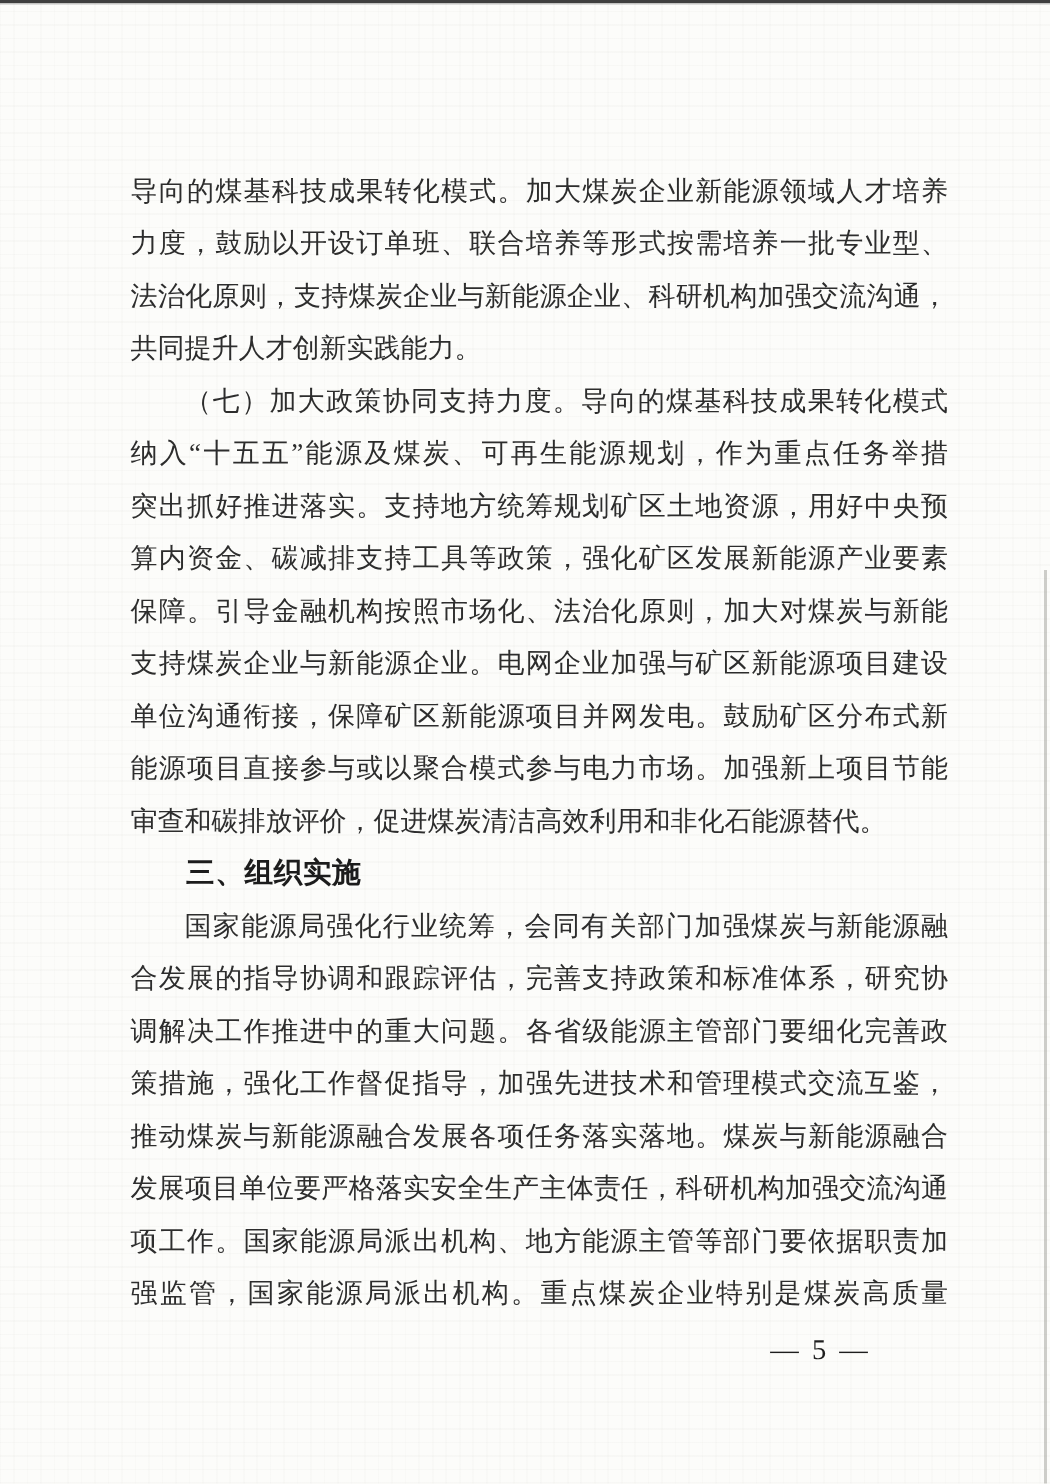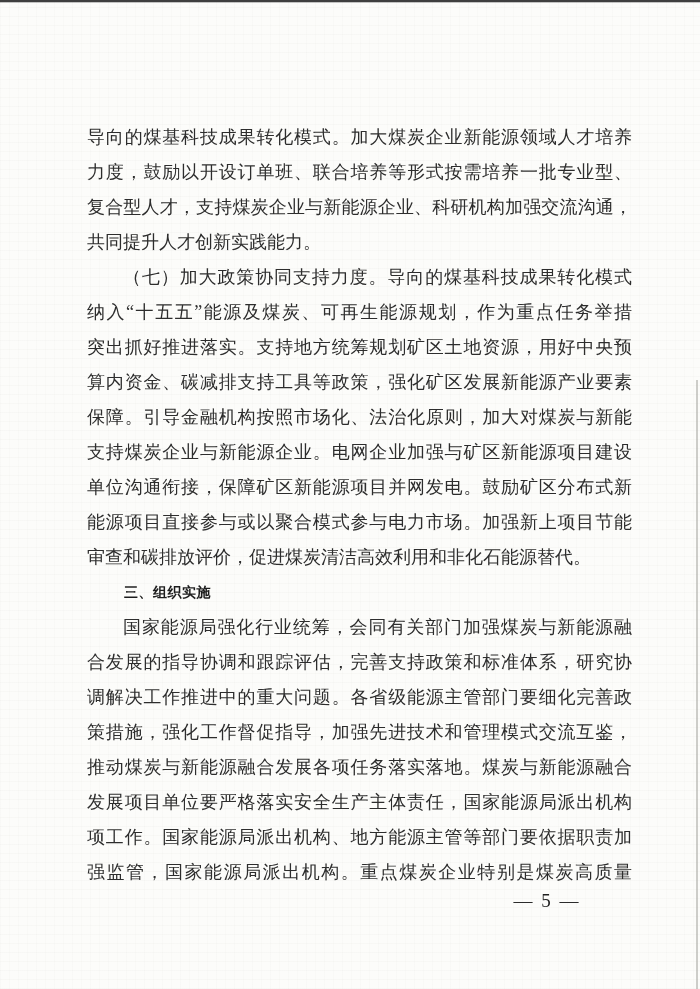--- a/index.html
+++ b/index.html
@@ -15,66 +15,66 @@
   }
   .scan-top-edge {
     position: absolute; top: 0; left: 0; width: 700px; height: 3px;
     background: linear-gradient(180deg, #3f3f3f 0 2px, rgba(90,90,90,0.35) 2px 3px);
   }
   .scan-right-edge {
     position: absolute; top: 380px; bottom: 0; right: 2px; width: 2px;
     background: rgba(130,130,122,0.38);
   }
   .content {
-    position: absolute; left: 87px; top: 120px; width: 545px;
+    position: absolute; left: 87px; top: 110px; width: 545px;
     font-size: 18px; color: #2d2d2d;
   }
   .line {
     height: 35px; line-height: 35px;
     text-align: justify; text-align-last: justify;
   }
   .line.para-end { text-align: right; text-align-last: left; }
   .line.indent { text-indent: 2em; }
   .line.heading {
     font-family: "Liberation Sans", sans-serif;
-    font-weight: 700; font-size: 14px; color: #1c1c1c;
+    font-weight: 700; font-size: 19px; color: #1c1c1c;
     text-align: left; text-align-last: left;
     padding-left: 37px; text-indent: 0; letter-spacing: 0.5px;
   }
   .page-number {
     position: absolute; top: 890px; left: 500px; width: 94px;
     text-align: center; font-size: 19px; line-height: 22px;
     color: #1e1e1e; letter-spacing: 2px;
     font-family: "Liberation Serif", serif;
   }
 </style>
 </head>
 <body>
 
 <div class="scan-top-edge"></div>
 <div class="scan-right-edge"></div>
 
 <main class="content">
   <div class="line">导向的煤基科技成果转化模式。加大煤炭企业新能源领域人才培养</div>
   <div class="line">力度，鼓励以开设订单班、联合培养等形式按需培养一批专业型、</div>
-  <div class="line">复合型人才，支持煤炭企业与新能源企业、科研机构加强交流沟通，</div>
+  <div class="line">法治化原则，支持煤炭企业与新能源企业、科研机构加强交流沟通，</div>
   <div class="line para-end">共同提升人才创新实践能力。</div>
   <div class="line indent">（七）加大政策协同支持力度。导向的煤基科技成果转化模式</div>
   <div class="line">纳入“十五五”能源及煤炭、可再生能源规划，作为重点任务举措</div>
   <div class="line">突出抓好推进落实。支持地方统筹规划矿区土地资源，用好中央预</div>
   <div class="line">算内资金、碳减排支持工具等政策，强化矿区发展新能源产业要素</div>
   <div class="line">保障。引导金融机构按照市场化、法治化原则，加大对煤炭与新能</div>
   <div class="line">支持煤炭企业与新能源企业。电网企业加强与矿区新能源项目建设</div>
   <div class="line">单位沟通衔接，保障矿区新能源项目并网发电。鼓励矿区分布式新</div>
   <div class="line">能源项目直接参与或以聚合模式参与电力市场。加强新上项目节能</div>
   <div class="line para-end">审查和碳排放评价，促进煤炭清洁高效利用和非化石能源替代。</div>
   <h2 class="line heading" style="margin:0;">三、组织实施</h2>
   <div class="line indent">国家能源局强化行业统筹，会同有关部门加强煤炭与新能源融</div>
   <div class="line">合发展的指导协调和跟踪评估，完善支持政策和标准体系，研究协</div>
   <div class="line">调解决工作推进中的重大问题。各省级能源主管部门要细化完善政</div>
   <div class="line">策措施，强化工作督促指导，加强先进技术和管理模式交流互鉴，</div>
   <div class="line">推动煤炭与新能源融合发展各项任务落实落地。煤炭与新能源融合</div>
-  <div class="line">发展项目单位要严格落实安全生产主体责任，国家能源局派出机构</div>
+  <div class="line">发展项目单位要严格落实安全生产主体责任，科研机构加强交流沟通</div>
   <div class="line">项工作。国家能源局派出机构、地方能源主管等部门要依据职责加</div>
   <div class="line">强监管，国家能源局派出机构。重点煤炭企业特别是煤炭高质量</div>
 </main>
 
 <div class="page-number">— 5 —</div>
 
 </body></html>

